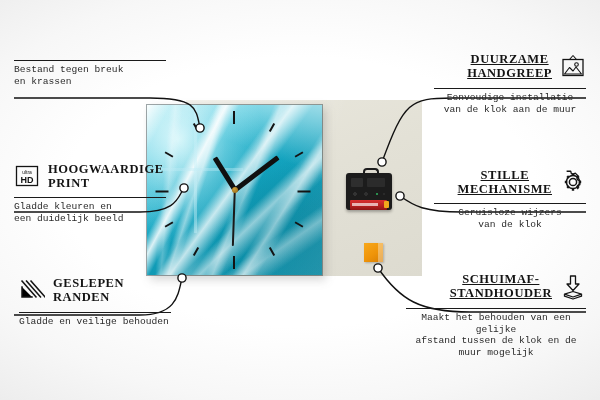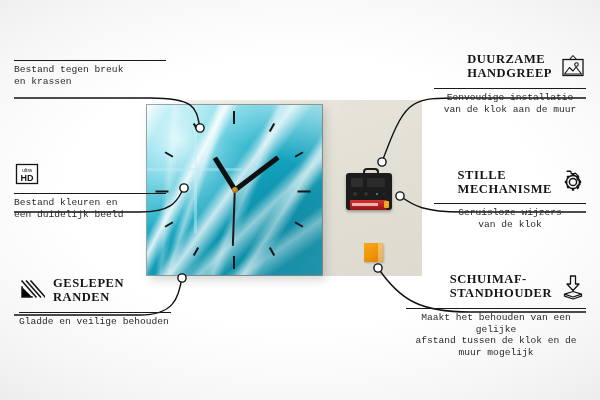--- a/index.html
+++ b/index.html
@@ -99,21 +99,21 @@
   
   .feat{position:absolute;}
   .feat .head{display:flex;align-items:center;gap:8px;}
   .feat.left .head{justify-content:flex-start;}
   .feat.right .head{justify-content:flex-end;}
   .title{
     font-family:"Liberation Serif",serif;font-weight:bold;
     font-size:12.5px;line-height:14px;letter-spacing:.55px;color:#141414;
     text-transform:uppercase;white-space:pre-line;
   }
-  .feat.right .title{text-align:left;}
+  .feat.right .title{text-align:center;text-decoration:underline;}
   .rule{height:1px;background:#1a1a1a;margin-top:4px;}
   .desc{
     font-family:Liberation Mono, monospace;font-size:9.6px;line-height:11.6px;
     color:#2a2a2a;margin-top:3px;white-space:pre-line;
   }
   .feat.right .desc{text-align:center;}
   .ico{flex:0 0 auto;width:26px;height:24px;display:block;}
   .ico svg{display:block;}
 </style>
 </head>
@@ -194,23 +194,25 @@
 
   <div class="feat left" style="left:14px;top:162px;width:152px;">
     <div class="head">
       <span class="ico">
         <svg width="26" height="24" viewBox="0 0 26 24">
           <rect x="2.5" y="2.5" width="21" height="19" fill="none" stroke="#141414" stroke-width="1.3"></rect>
           <text x="13" y="10" font-family="Liberation Sans, sans-serif" font-size="5" text-anchor="middle" fill="#141414">ultra</text>
           <text x="13" y="18.5" font-family="Liberation Sans, sans-serif" font-size="9" font-weight="bold" text-anchor="middle" fill="#141414">HD</text>
         </svg>
       </span>
+      <span class="title">HOOGWAARDIGE
+PRINT</span>
     </div>
     <div class="rule" style="margin-top:7px;"></div>
-    <div class="desc">Bestand kleuren en
+    <div class="desc">Gladde kleuren en
 een duidelijk beeld</div>
   </div>
 
   <div class="feat left" style="left:19px;top:276px;width:152px;">
     <div class="head">
       <span class="ico">
         <svg width="26" height="22" viewBox="0 0 26 22">
           <g stroke="#141414" stroke-width="1.5" stroke-linecap="square">
             <path d="M3,3 L17,19"></path>
             <path d="M7.5,3 L21.5,19"></path>

